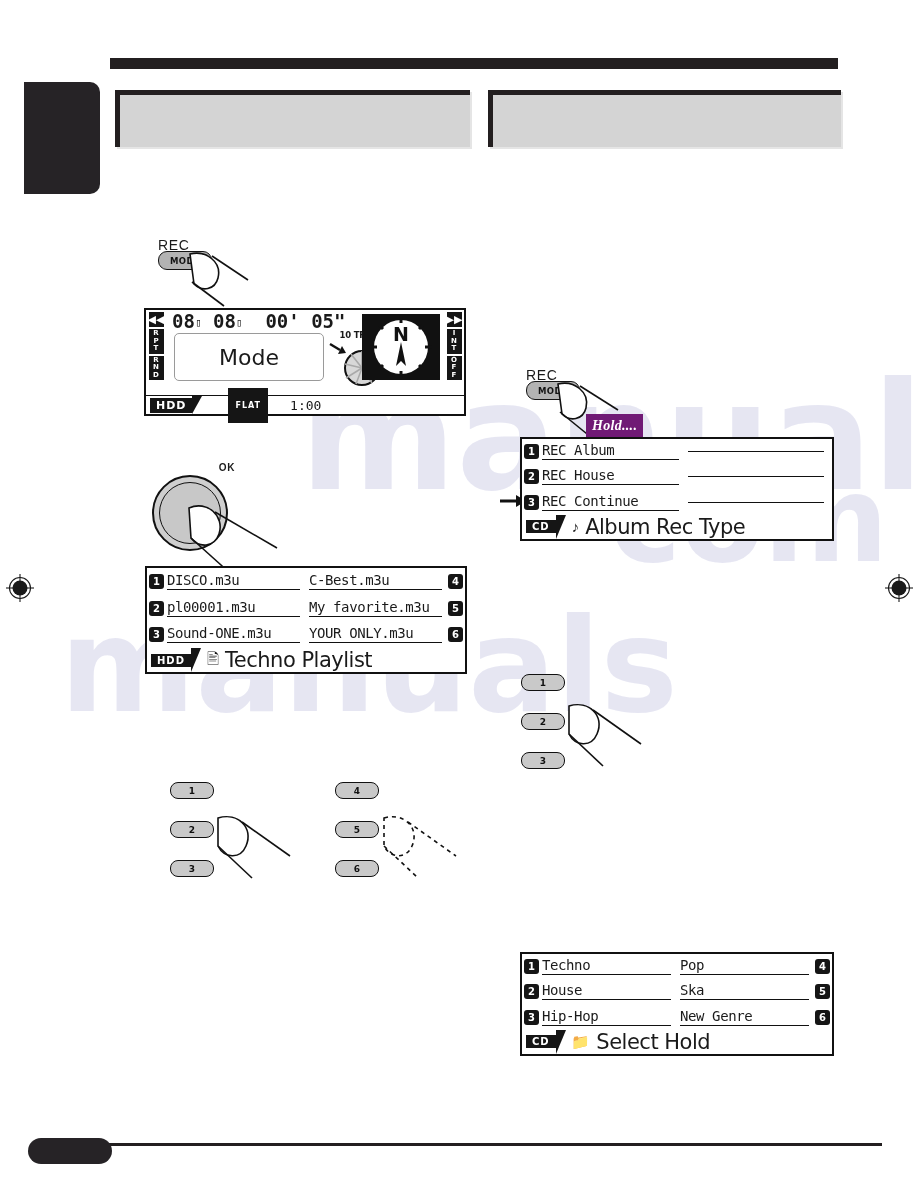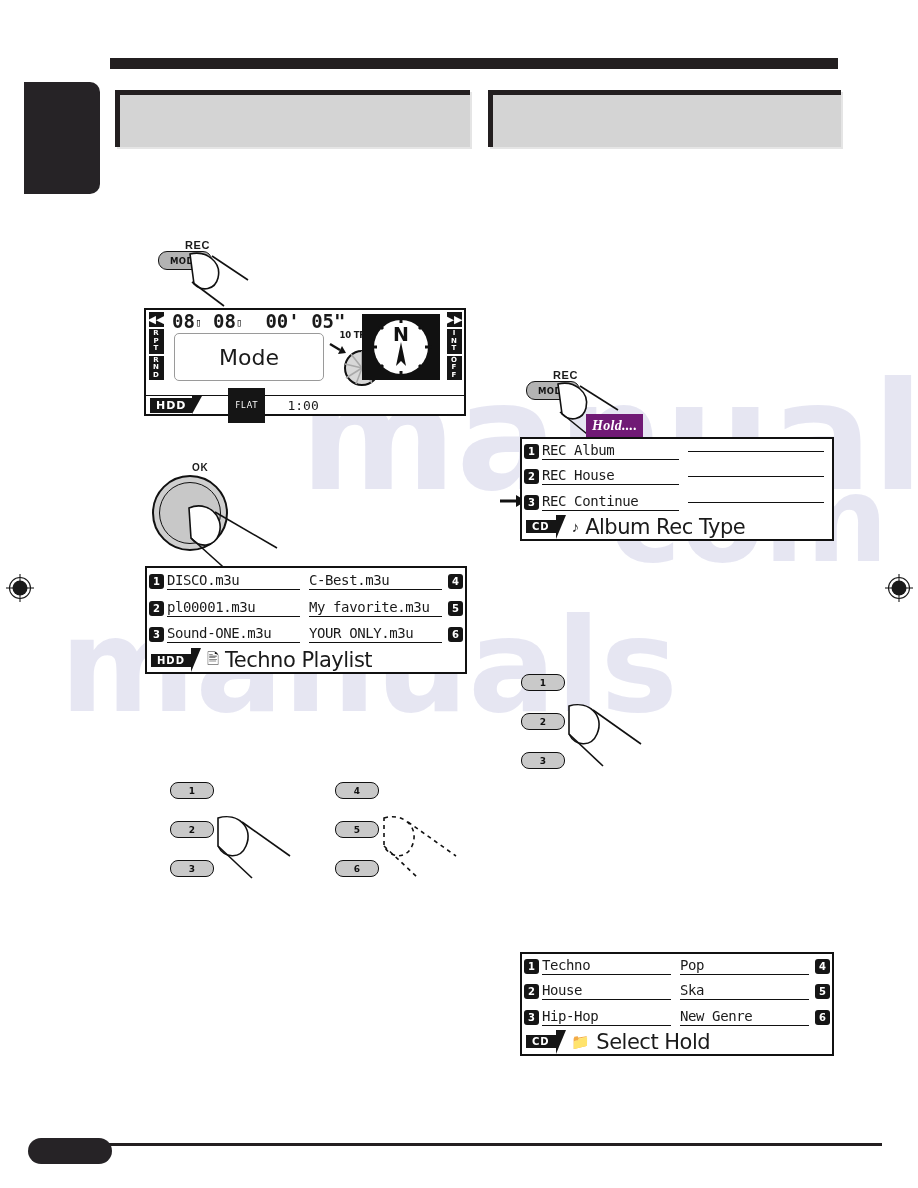--- a/index.html
+++ b/index.html
@@ -31,42 +31,42 @@
   #watermark{left:0;top:330px;width:918px;height:560px;overflow:hidden;
              pointer-events:none;}
   #watermark span{position:absolute;color:#c9c9e4;opacity:.45;
              font-family:"DejaVu Sans",sans-serif;font-weight:700;}
   .wm1{left:300px;top:20px;font-size:150px;}
   .wm2{left:60px;top:260px;font-size:130px;}
   .wm3{left:610px;top:120px;font-size:120px;}
 
   
   .reckey{width:74px;}
-  .reckey .lab{font-size:11px;font-weight:700;letter-spacing:.6px;
-               text-align:right;width:52px;margin-left:8px;line-height:11px;}
+  .reckey .lab{font-size:14px;font-weight:400;letter-spacing:.6px;
+               text-align:left;width:52px;margin-left:8px;line-height:11px;}
   .reckey .btn{width:52px;height:17px;margin-left:8px;border-radius:9px;
                background:#b3b3b3;border:1.6px solid #141414;
                display:flex;align-items:center;justify-content:center;}
   .reckey .btn span{font-size:8.5px;font-weight:700;letter-spacing:.4px;
                color:#141414;font-family:"DejaVu Sans",sans-serif;}
   #reckey-1{left:150px;top:240px;}
   #reckey-2{left:518px;top:370px;}
 
   
   .finger{pointer-events:none;}
 
   
   #hold-badge{left:586px;top:414px;background:#701a75;padding:2px 6px 3px 6px;}
   #hold-badge span{color:#ffffff;font-style:italic;font-weight:700;font-size:14px;
                    font-family:"Liberation Serif",serif;letter-spacing:.3px;}
 
   
   #okknob{left:152px;top:462px;width:110px;height:106px;}
   #okknob .cap{font-size:10px;font-weight:700;letter-spacing:.8px;
-               text-align:left;margin-left:40px;}
+               text-align:center;margin-left:40px;}
   #okknob .ring{width:72px;height:72px;border-radius:50%;background:#cfcfcf;
                 border:2.2px solid #111;margin-top:2px;position:relative;}
   #okknob .ring:after{content:"";position:absolute;left:5px;top:5px;
                 right:5px;bottom:5px;border-radius:50%;border:1.4px solid #111;
                 background:#c8c8c8;}
 
   
   .numkey{width:42px;height:15px;border-radius:8px;background:#c9c9c9;
           border:1.7px solid #111;display:flex;align-items:center;
           justify-content:center;}
@@ -98,21 +98,21 @@
   .modebox span{font-size:22px;font-family:"DejaVu Sans",sans-serif;}
   .dialwrap{position:absolute;left:160px;top:20px;width:72px;height:58px;}
   .diallabel{font-size:8.5px;font-weight:700;text-align:center;
              font-family:"DejaVu Sans",sans-serif;letter-spacing:-.2px;}
   .compass{width:78px;height:66px;background:#111;margin:2px 2px 0 0;}
   #lcd-main .foot{height:18px;border-top:1.6px solid #111;display:flex;
            align-items:center;position:relative;background:#fff;}
   .tagblk{background:#151515;color:#fff;font-size:11px;font-weight:700;
           letter-spacing:1px;padding:1px 6px;margin-left:4px;
           font-family:"DejaVu Sans",sans-serif;}
-  .flatblk{background:#151515;color:#fff;font-size:8px;font-weight:400;
+  .flatblk{background:#151515;color:#fff;font-size:8px;font-weight:700;
           letter-spacing:1px;padding:13px 7px;
           font-family:"DejaVu Sans",sans-serif;}
   .timetxt{font-size:13px;font-family:"DejaVu Sans Mono",monospace;}
 
   
   .lcd-list{border:2.2px solid #111;background:#fff;position:absolute;
             display:flex;flex-direction:column;}
   .lcd-list .row{flex:1;display:flex;align-items:center;border-bottom:0;
                  padding:0 2px;}
   .lcd-list .idx{width:15px;height:15px;background:#151515;color:#fff;

